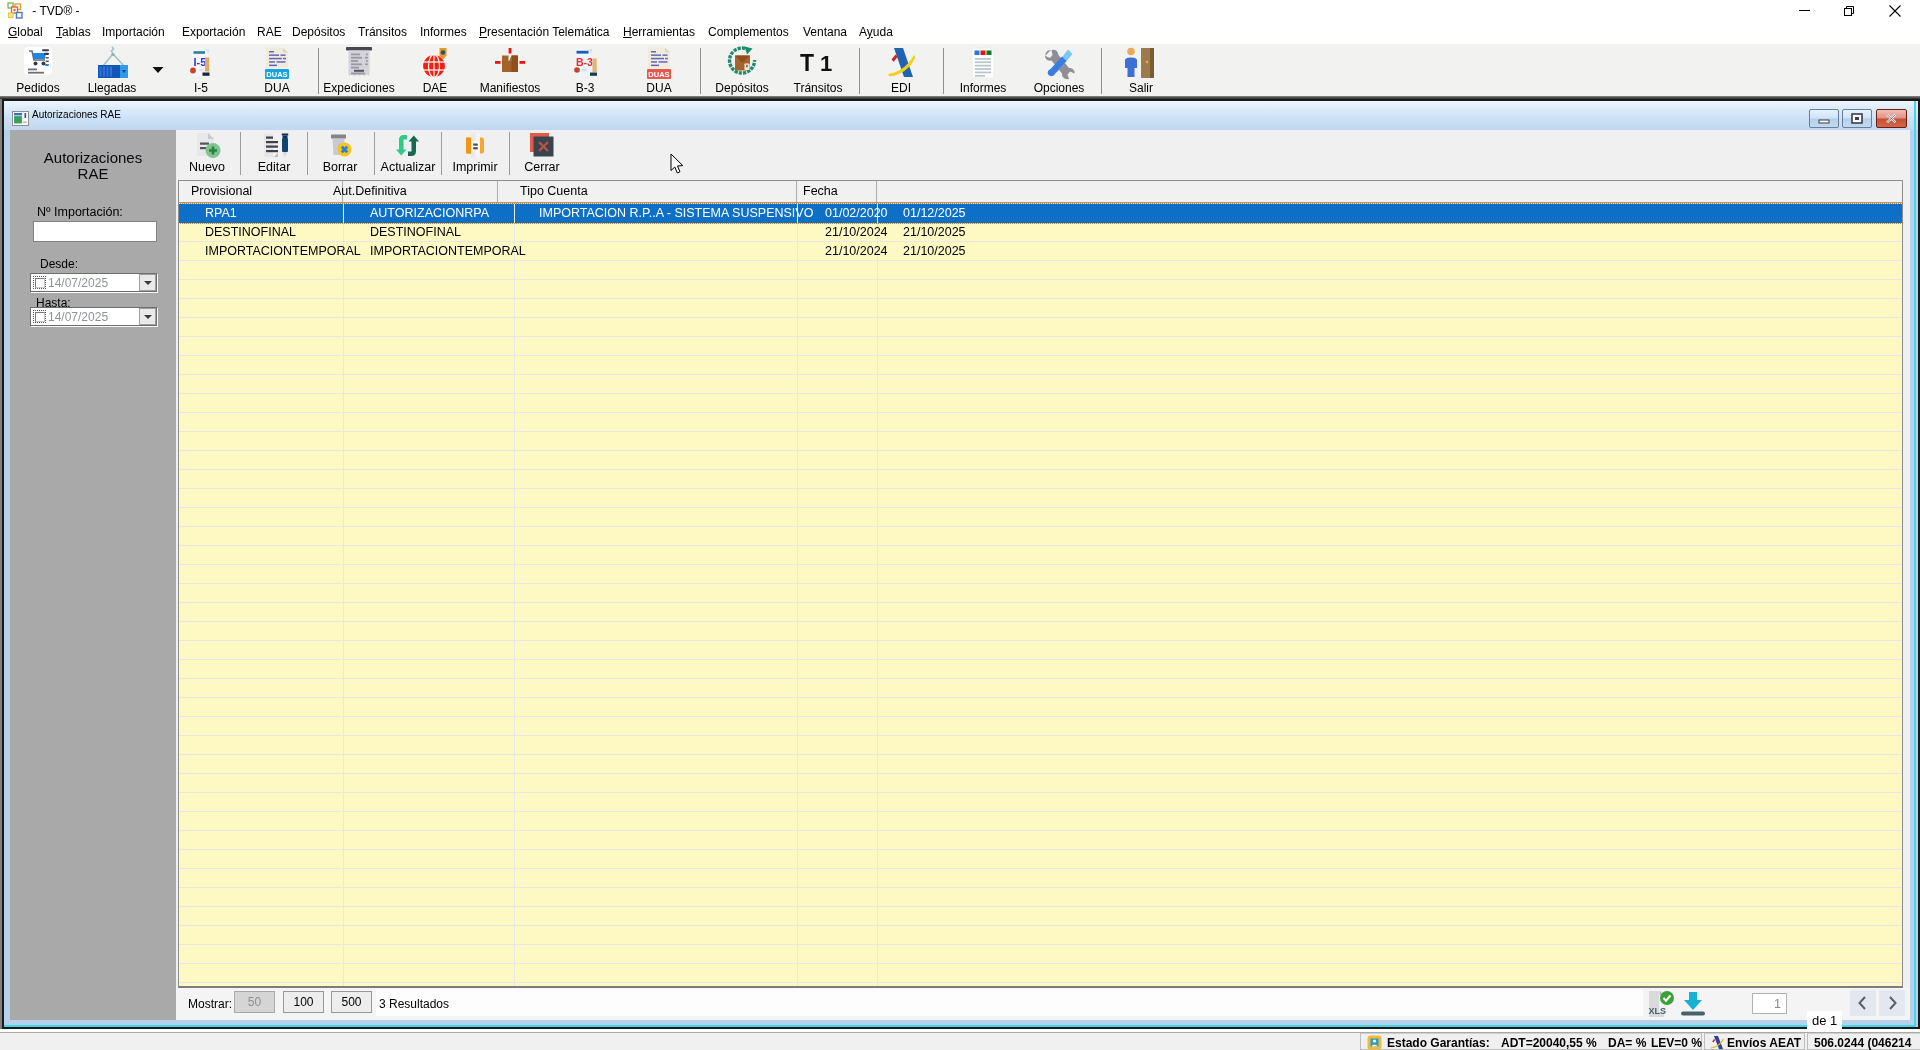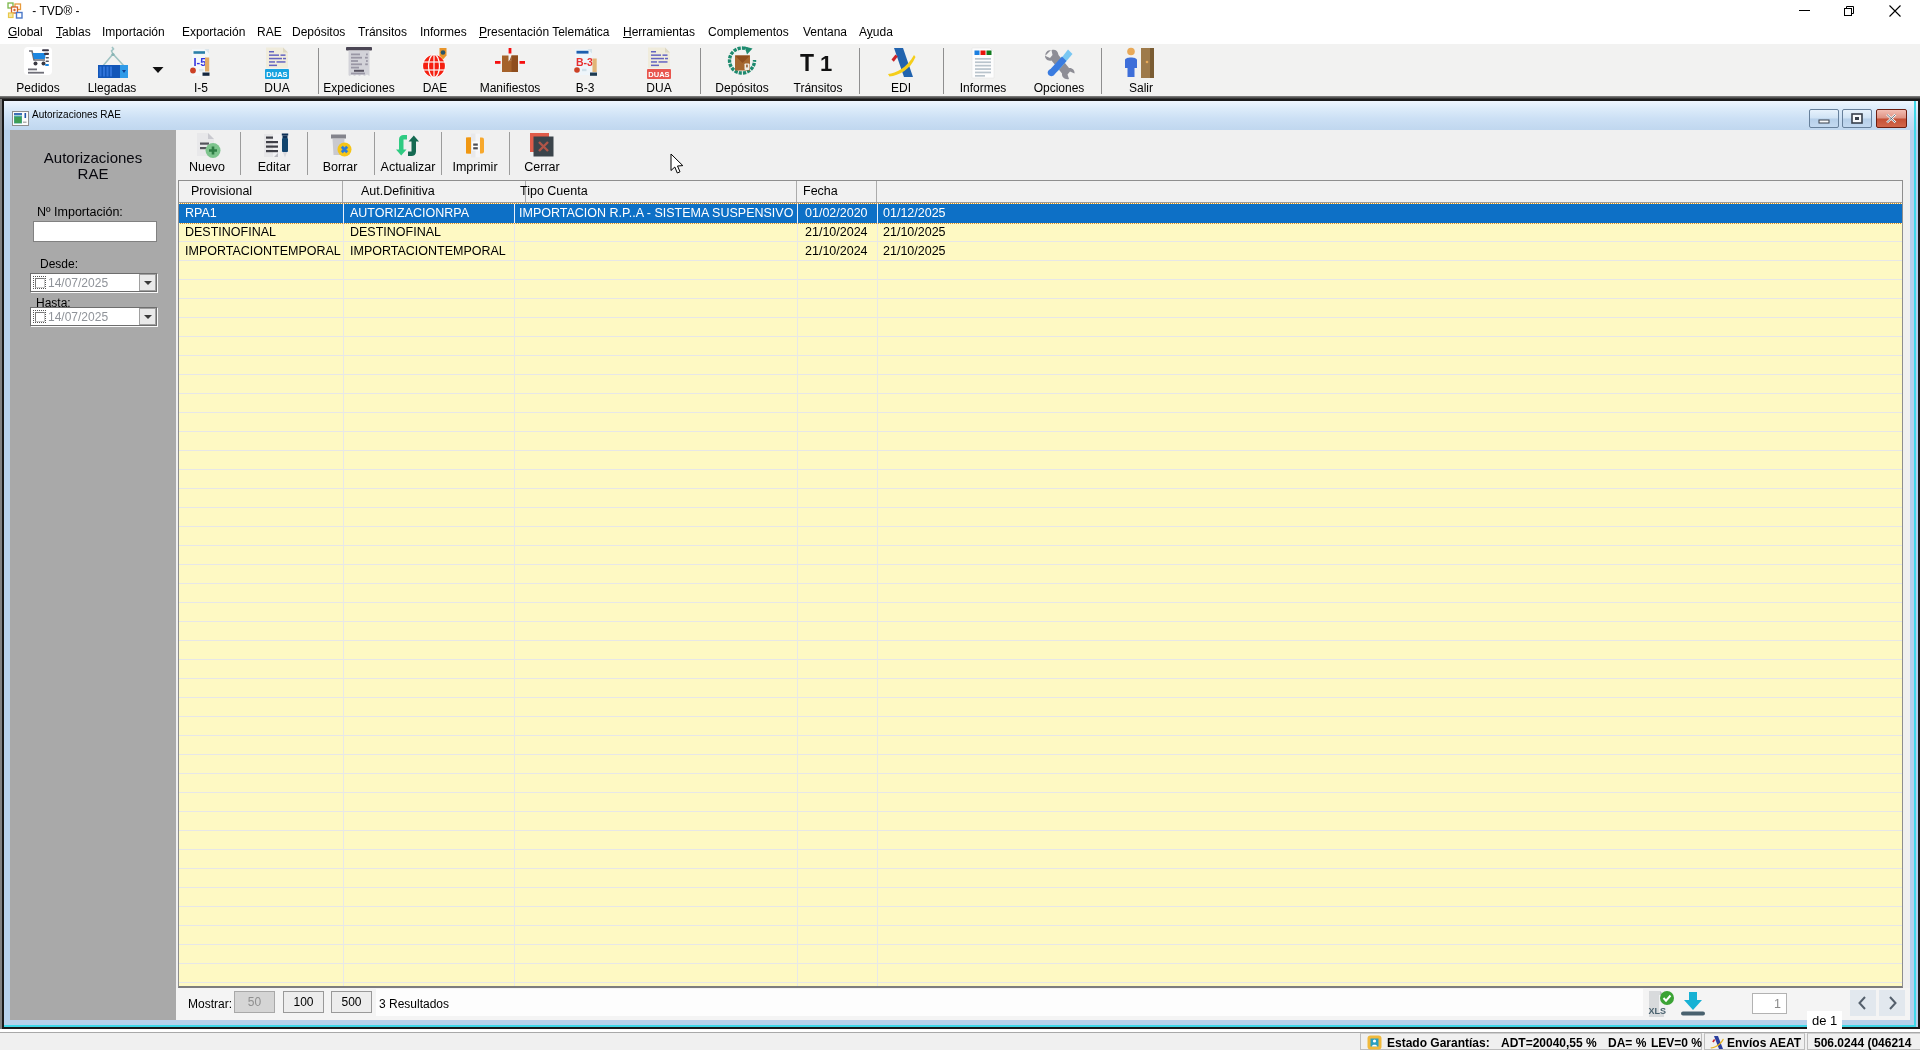--- a/index.html
+++ b/index.html
@@ -40,21 +40,21 @@
 .ibtn .lbl { position:absolute; top:30px; left:50%; transform:translateX(-50%); font-size:12.5px; white-space:nowrap; }
 .ibtn svg { position:absolute; top:2px; left:50%; transform:translateX(-50%); }
 .isep { position:absolute; top:2px; width:1px; height:43px; background:#9c9c9c; }
 #tbl { left:168px; top:50px; width:1725px; height:808px; background:#fef9c3; border:1px solid #8e8e8e; border-bottom:2px solid #7d7d7d; overflow:hidden; }
 #thead { position:absolute; left:0; top:0; width:1723px; height:22px; background:#f1f1f1; border-bottom:1px solid #9c9c9c; }
 .th { position:absolute; top:0; height:21px; border-right:1px solid #ababab; font-size:12.5px; padding:3px 0 0 7px; color:#000; white-space:nowrap; }
 #rowlines { position:absolute; left:0; top:23px; width:1723px; height:781px;
   background:repeating-linear-gradient(180deg, rgba(0,0,0,0) 0px, rgba(0,0,0,0) 18px, #e7e7e7 18px, #e7e7e7 19px); }
 .tvline { position:absolute; top:22px; height:784px; width:1px; background:#e8e8e8; }
 .trow { position:absolute; left:0; width:1723px; height:19px; font-size:12.5px; }
-.trow .c { position:absolute; top:2px; white-space:nowrap; }
+.trow .c { position:absolute; top:2px; white-space:nowrap;margin-left:20px; }
 #selrow { background:#0d70c6; color:#fff; outline:1px dotted #d98a2b; }
 #selrow .cs { position:absolute; top:0; width:1px; height:19px; background:#e8f1fa; }
 #pagebar { left:166px; top:858px; width:1734px; height:32px; background:#f4f4f4; }
 #pagewhite { position:absolute; left:200px; top:1px; width:1267px; height:27px; background:#fdfdfd; }
 .pgbtn { position:absolute; top:3px; width:41px; height:22px; border:1px solid #999999; background:#ededed; text-align:center; font-size:12px; padding-top:3px; }
 .navbtn { position:absolute; top:2px; width:26px; height:26px; background:#e2e8ee; }
 #statusbar { left:0; top:1032px; width:1920px; height:18px; background:#f0f0f0; border-top:1px solid #a9a9a9; }
 .sseg { position:absolute; top:1033px; height:17px; border:1px solid #bdbdbd; border-top:1px solid #cfcfcf; background:#f0f0f0; font-weight:bold; font-size:12px; white-space:pre; }
 .sseg span { position:absolute; top:2px; }
 </style>
@@ -410,21 +410,21 @@
         <div class="isep" style="left:333px;"></div>
       </div>
 <div class="abs" id="tbl">
         <div id="rowlines"></div>
         <div class="tvline" style="left:164px;"></div>
         <div class="tvline" style="left:335px;"></div>
         <div class="tvline" style="left:618px;"></div>
         <div class="tvline" style="left:698px;"></div>
         <div id="thead">
           <div class="th" style="left:0px;width:164px;padding-left:12px;">Provisional</div>
-          <div class="th" style="left:176px;width:171px;padding-left:6px;">Aut.Definitiva</div>
+          <div class="th" style="left:148px;width:171px;padding-left:6px;">Aut.Definitiva</div>
           <div class="th" style="left:335px;width:283px;padding-left:6px;">Tipo Cuenta</div>
           <div class="th" style="left:618px;width:80px;padding-left:6px;">Fecha</div>
         </div>
         <div class="trow" id="selrow" style="top:23px;">
 <span class="c" style="left:6px;">RPA1</span>
           <span class="c" style="left:171px;">AUTORIZACIONRPA</span>
 <span class="c" style="left:340px;">IMPORTACION R.P..A - SISTEMA SUSPENSIVO</span>
 <span class="c" style="left:626px;">01/02/2020</span>
           <span class="c" style="left:704px;">01/12/2025</span>
           <div class="cs" style="left:164px;"></div>

